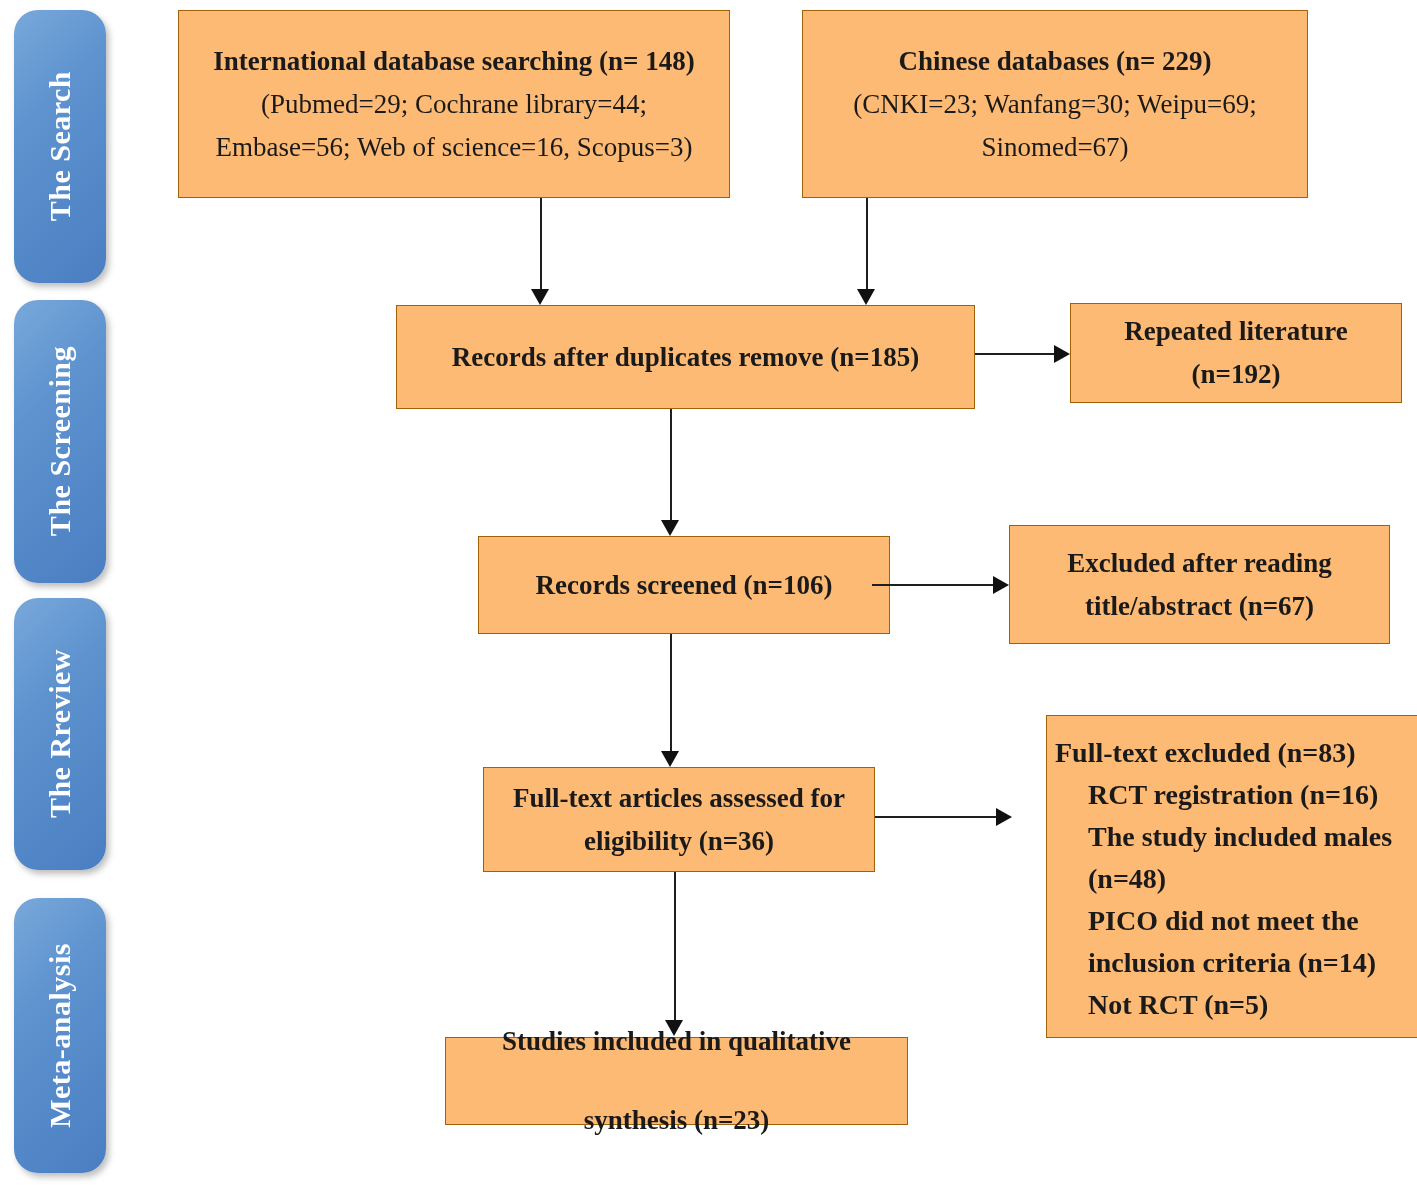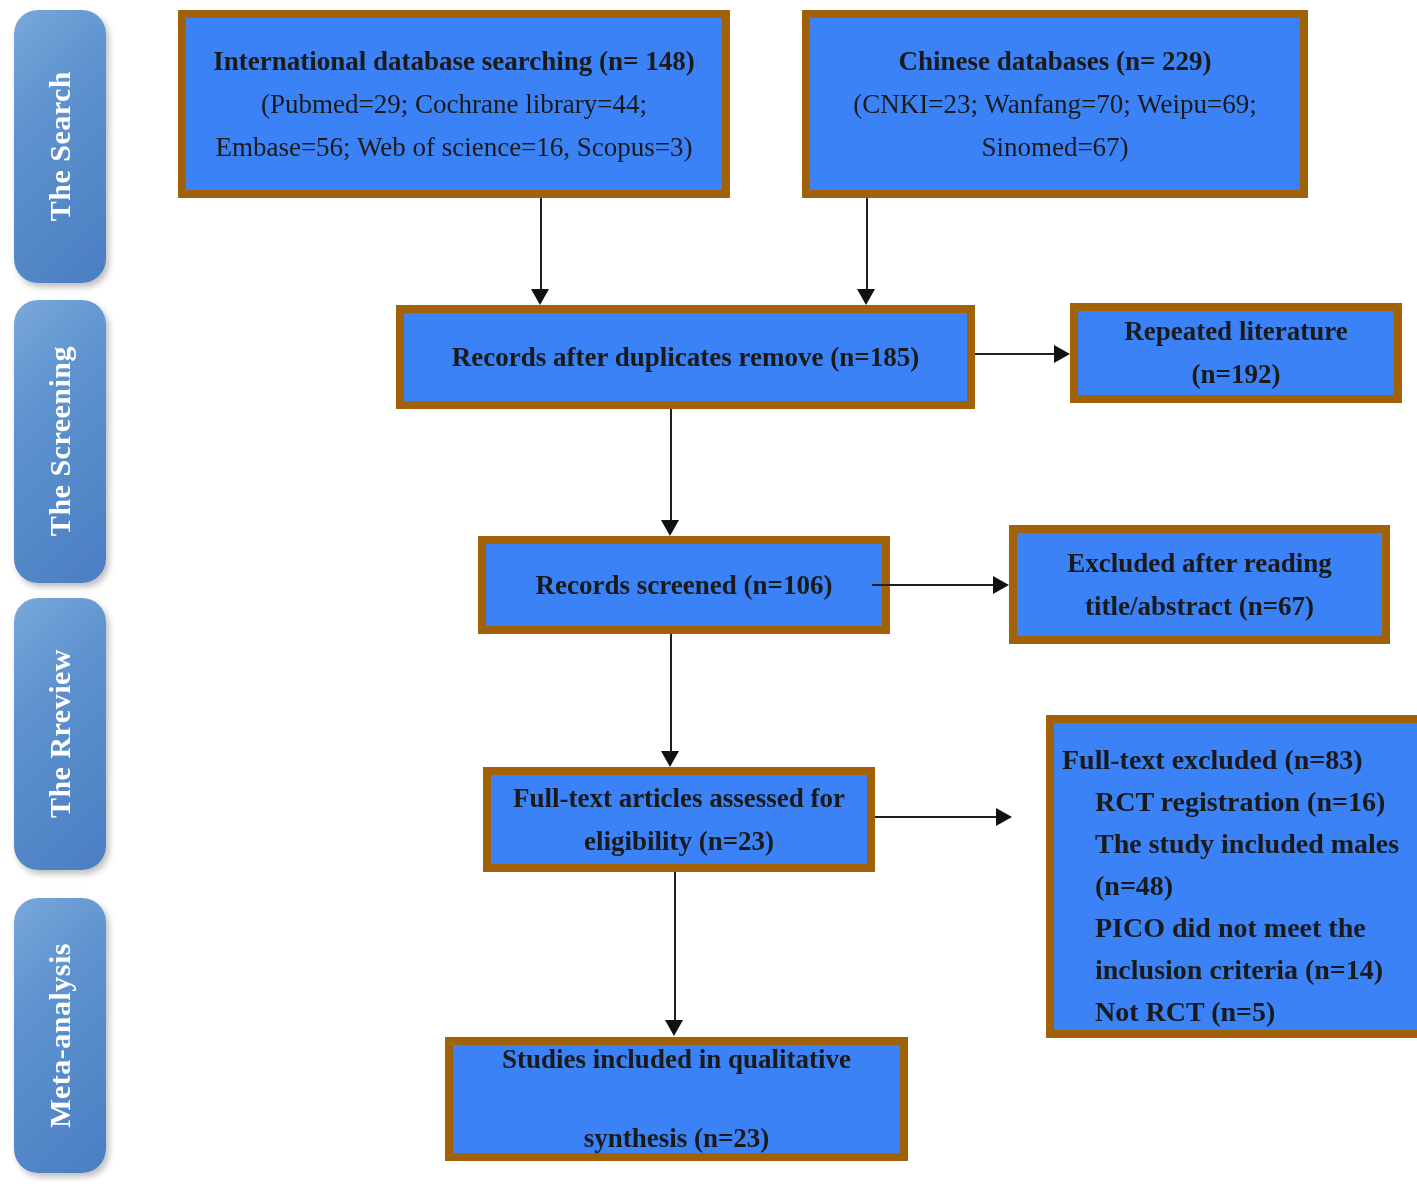--- a/index.html
+++ b/index.html
@@ -32,22 +32,22 @@
     color: #ffffff;
     font-weight: bold;
     font-size: 30px;
     letter-spacing: 0.5px;
     white-space: nowrap;
   }
 
   
   .fbox {
     position: absolute;
-    background: #3b82f6;
-    border: 8px solid #a16207;
+    background: #fdba74;
+    border: 1px solid #a16207;
     display: flex;
     flex-direction: column;
     align-items: center;
     justify-content: center;
     text-align: center;
     font-size: 27px;
     line-height: 43px;
   }
   .fbox .b { font-weight: bold; white-space: nowrap; }
   .fbox .r { font-weight: normal; white-space: nowrap; }
@@ -81,21 +81,21 @@
 
   
   #box-international { left: 178px; top: 10px;  width: 552px; height: 188px; }
   #box-chinese      { left: 762px; top: 10px;  width: 506px; height: 188px; margin-left: 40px; }
   #box-duplicates   { left: 396px; top: 305px; width: 579px; height: 104px; }
   #box-repeated     { left: 1070px; top: 303px; width: 332px; height: 100px; }
   #box-screened     { left: 478px; top: 536px; width: 412px; height: 98px; }
   #box-excluded-ta  { left: 1009px; top: 525px; width: 381px; height: 119px; }
   #box-fulltext     { left: 483px; top: 767px; width: 392px; height: 105px; font-family: Liberation Serif, serif; }
   #box-ft-excluded  { left: 1046px; top: 715px; width: 396px; height: 323px; padding-left: 8px; }
-  #box-included     { left: 445px; top: 1037px; width: 463px; height: 124px; gap: 36px; }
+  #box-included     { left: 445px; top: 1037px; width: 463px; height: 88px; gap: 36px; }
 
   
   #stage-search    { top: 10px;  height: 273px; }
   #stage-screening { top: 300px; height: 283px; }
   #stage-review    { top: 598px; height: 272px; }
   #stage-meta      { top: 898px; height: 275px; }
 </style>
 </head>
 <body>
 
@@ -115,21 +115,21 @@
   </div>
 
   <div class="fbox" id="box-international">
     <span class="b">International database searching (n= 148)</span>
     <span class="r">(Pubmed=29; Cochrane library=44;</span>
     <span class="r">Embase=56; Web of science=16, Scopus=3)</span>
   </div>
 
   <div class="fbox" id="box-chinese">
     <span class="b">Chinese databases (n= 229)</span>
-    <span class="r">(CNKI=23; Wanfang=70; Weipu=69;</span>
+    <span class="r">(CNKI=23; Wanfang=30; Weipu=69;</span>
     <span class="r">Sinomed=67)</span>
   </div>
 
   <div class="fbox" id="box-duplicates">
     <span class="b">Records after duplicates remove (n=185)</span>
   </div>
 
   <div class="fbox" id="box-repeated">
     <span class="b">Repeated literature</span>
     <span class="b">(n=192)</span>
@@ -139,21 +139,21 @@
     <span class="b">Records screened (n=106)</span>
   </div>
 
   <div class="fbox" id="box-excluded-ta">
     <span class="b">Excluded after reading</span>
     <span class="b">title/abstract (n=67)</span>
   </div>
 
   <div class="fbox" id="box-fulltext">
     <span class="b">Full-text articles assessed for</span>
-    <span class="b">eligibility (n=23)</span>
+    <span class="b">eligibility (n=36)</span>
   </div>
 
   <div class="fbox left-align" id="box-ft-excluded">
     <span class="b">Full-text excluded (n=83)</span>
     <span class="reason">RCT registration (n=16)</span>
     <span class="reason">The study included males (n=48)</span>
     <span class="reason">PICO did not meet the inclusion criteria (n=14)</span>
     <span class="reason">Not RCT (n=5)</span>
   </div>
 

